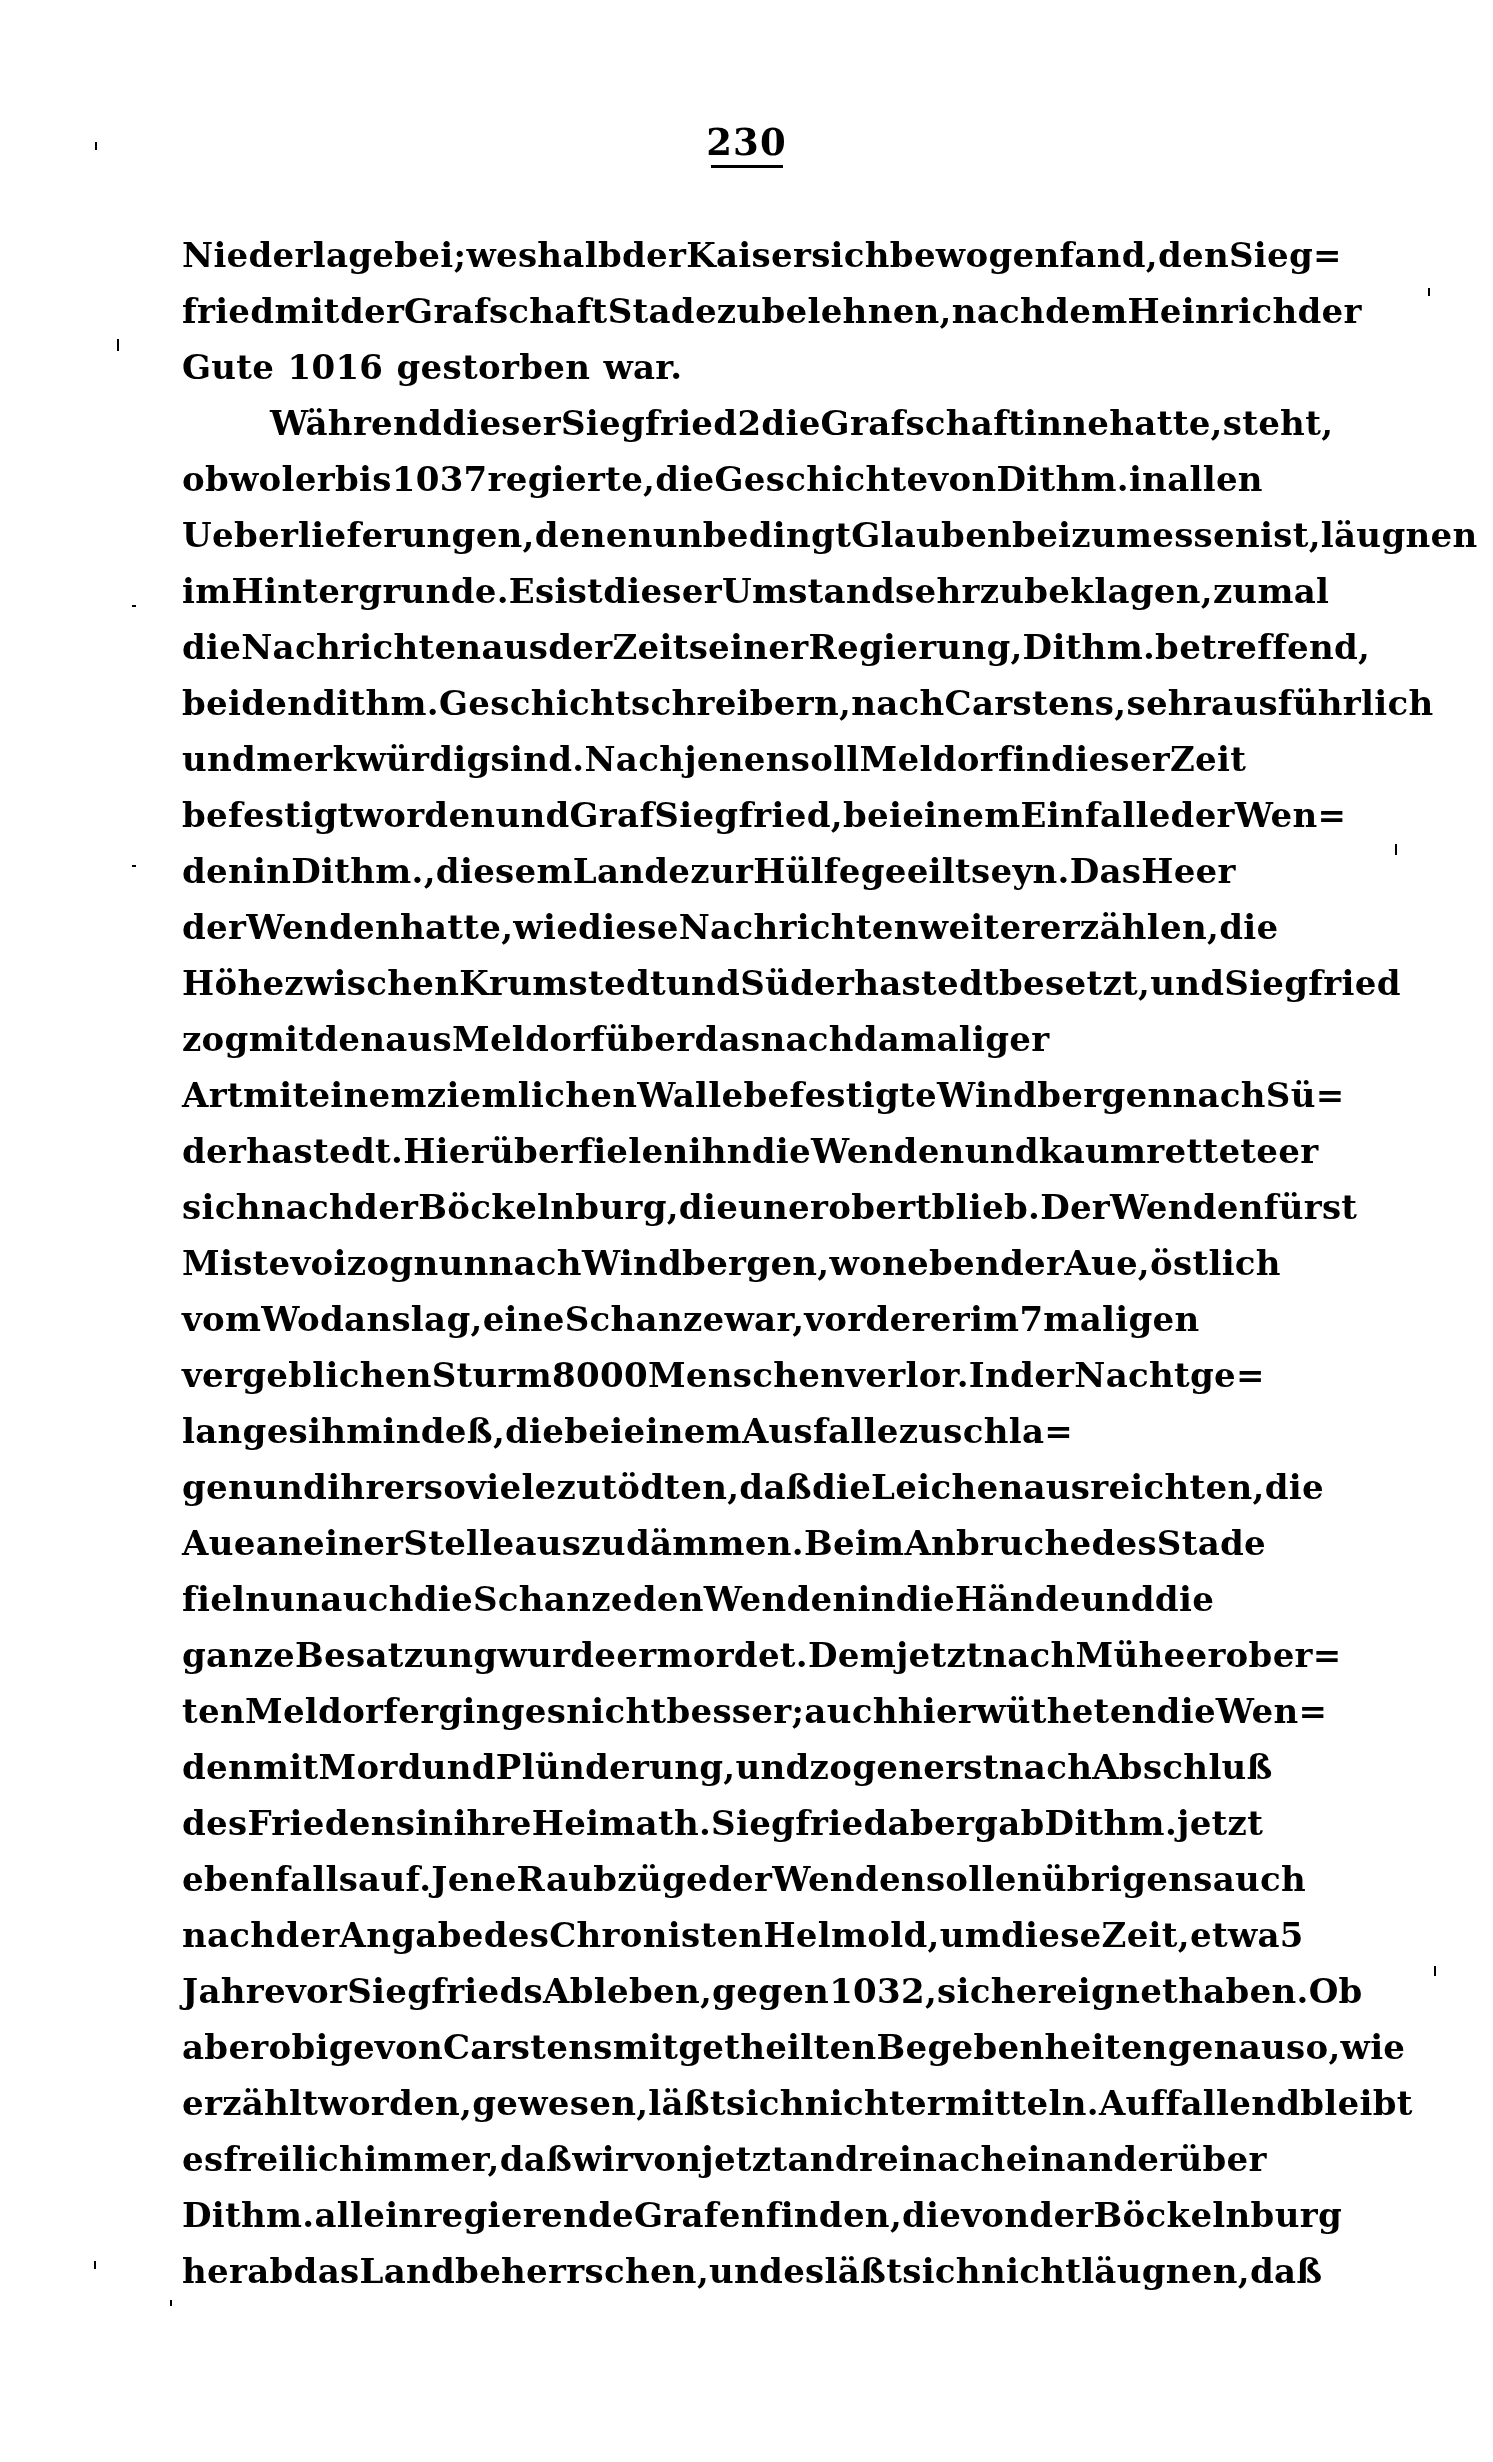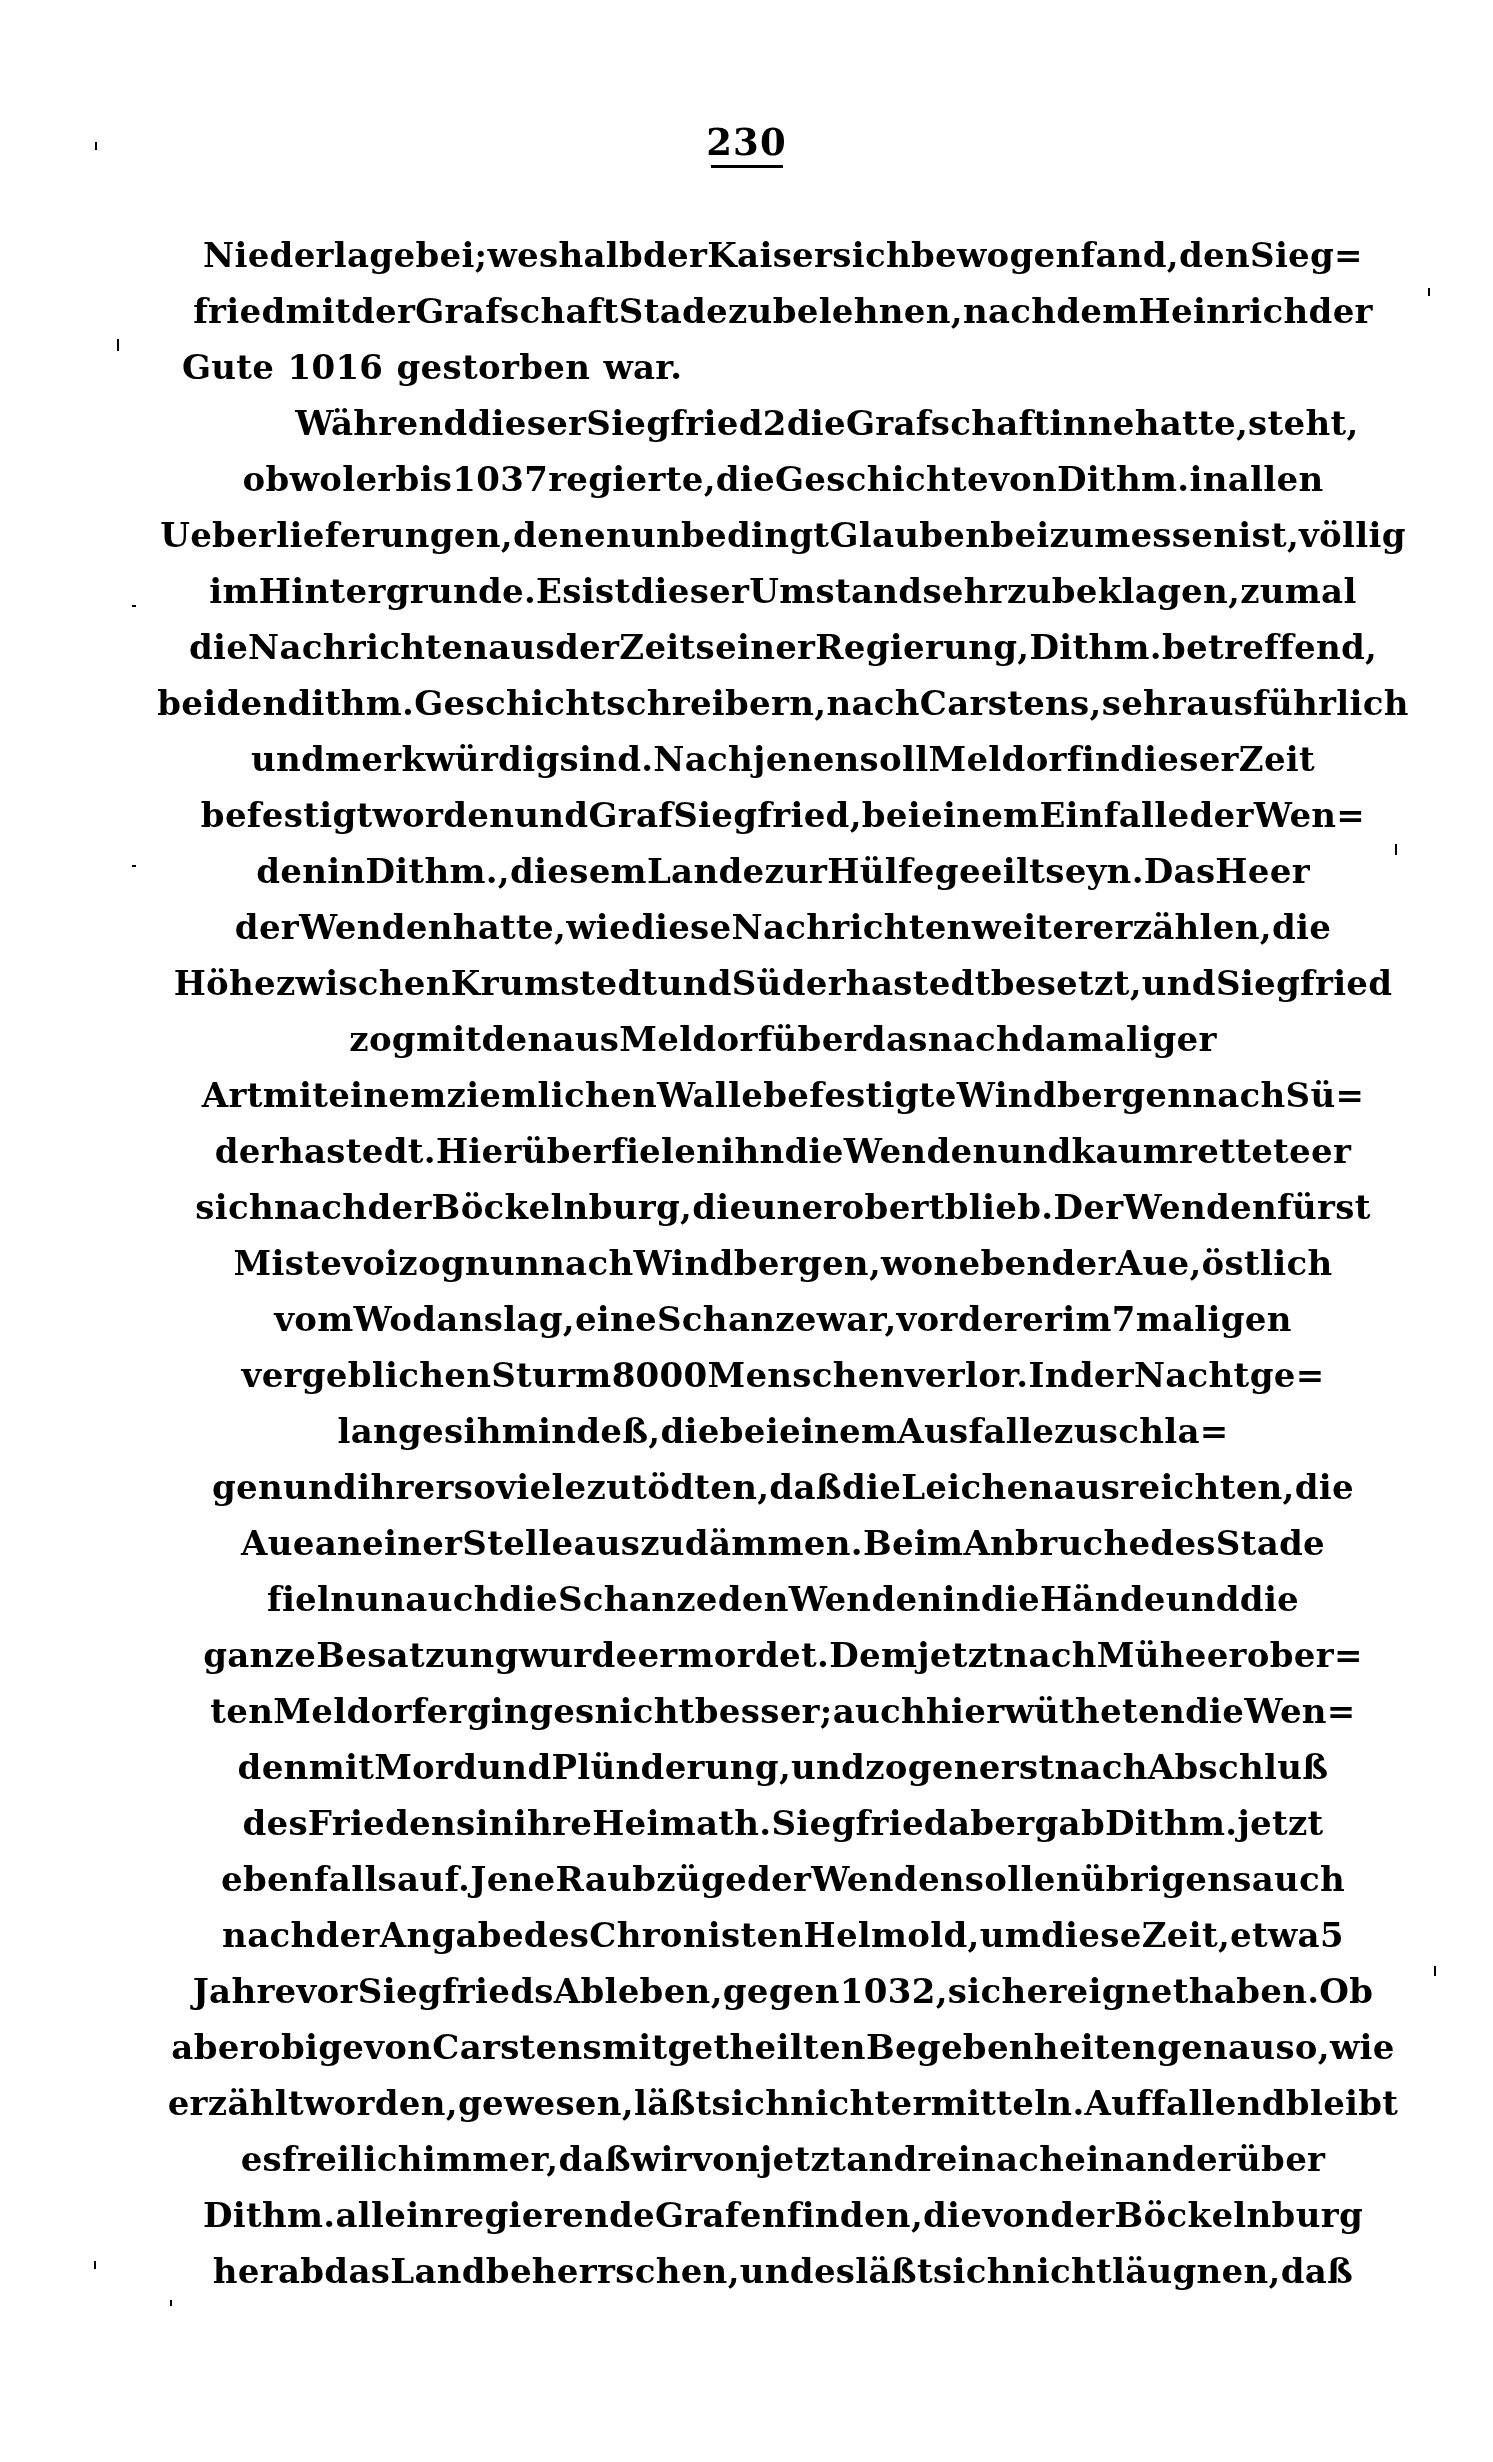--- a/index.html
+++ b/index.html
@@ -40,21 +40,21 @@
       top: 227px;
       width: 1202px;
     }
     .line {
       height: 56px;
       line-height: 56px;
       font-size: 34px;
       font-weight: bold;
       white-space: nowrap;
       display: flex;
-      justify-content: center;
+      justify-content: flex-start;
       letter-spacing: 0.3px;
     }
     .line.last {
       justify-content: flex-start;
     }
     .line.last .w { margin-right: 13.2px; }
     .line.indent {
       padding-left: 88px;
     }
     .w { display: inline-block; }
@@ -126,21 +126,21 @@
       <span class="w">in</span>
       <span class="w">allen</span>
     </div>
     <div class="line">
       <span class="w">Ueberlieferungen,</span>
       <span class="w">denen</span>
       <span class="w">unbedingt</span>
       <span class="w">Glauben</span>
       <span class="w">beizumessen</span>
       <span class="w">ist,</span>
-      <span class="w">völlig</span>
+      <span class="w">läugnen</span>
     </div>
     <div class="line">
       <span class="w">im</span>
       <span class="w">Hintergrunde.</span>
       <span class="w">Es</span>
       <span class="w">ist</span>
       <span class="w">dieser</span>
       <span class="w">Umstand</span>
       <span class="w">sehr</span>
       <span class="w">zu</span>

